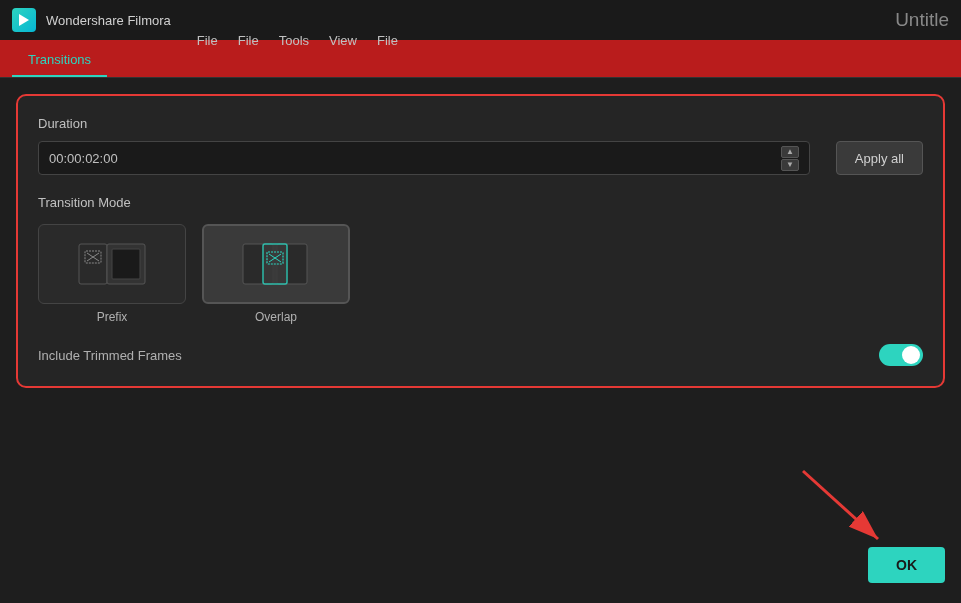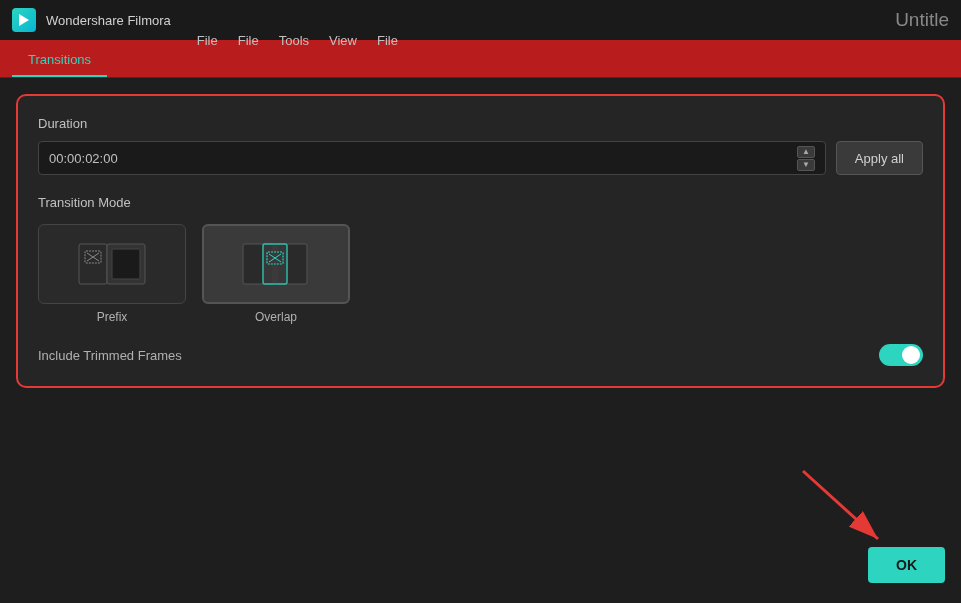--- a/index.html
+++ b/index.html
@@ -147,20 +147,21 @@
     .apply-all-btn {
       background: #3a3a3a;
       border: 1px solid #555;
       border-radius: 4px;
       color: #d0d0d0;
       font-size: 13px;
       padding: 4px 18px;
       height: 34px;
       cursor: pointer;
       white-space: nowrap;
+      margin-left: 16px;
     }
 
     
     .transition-label {
       font-size: 13px;
       color: #c0c0c0;
       margin-bottom: 14px;
     }
 
     .mode-cards {

